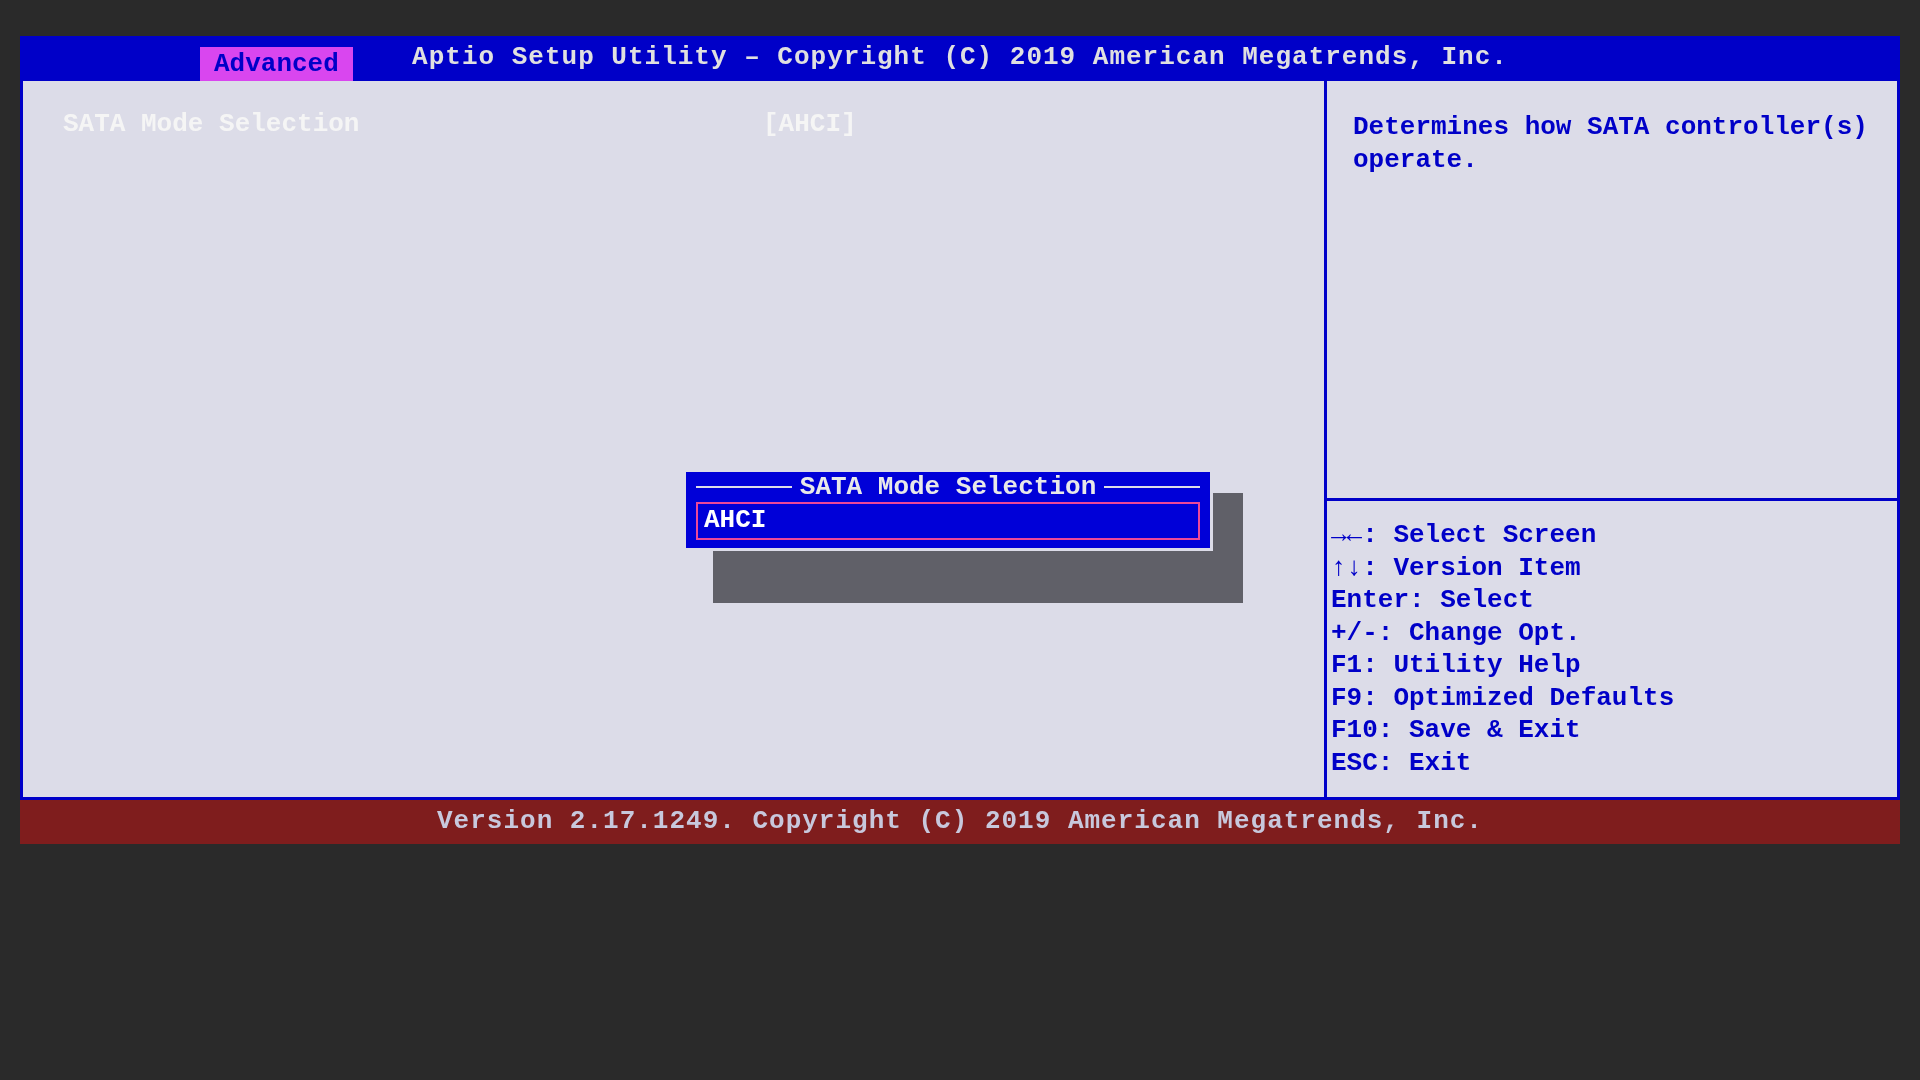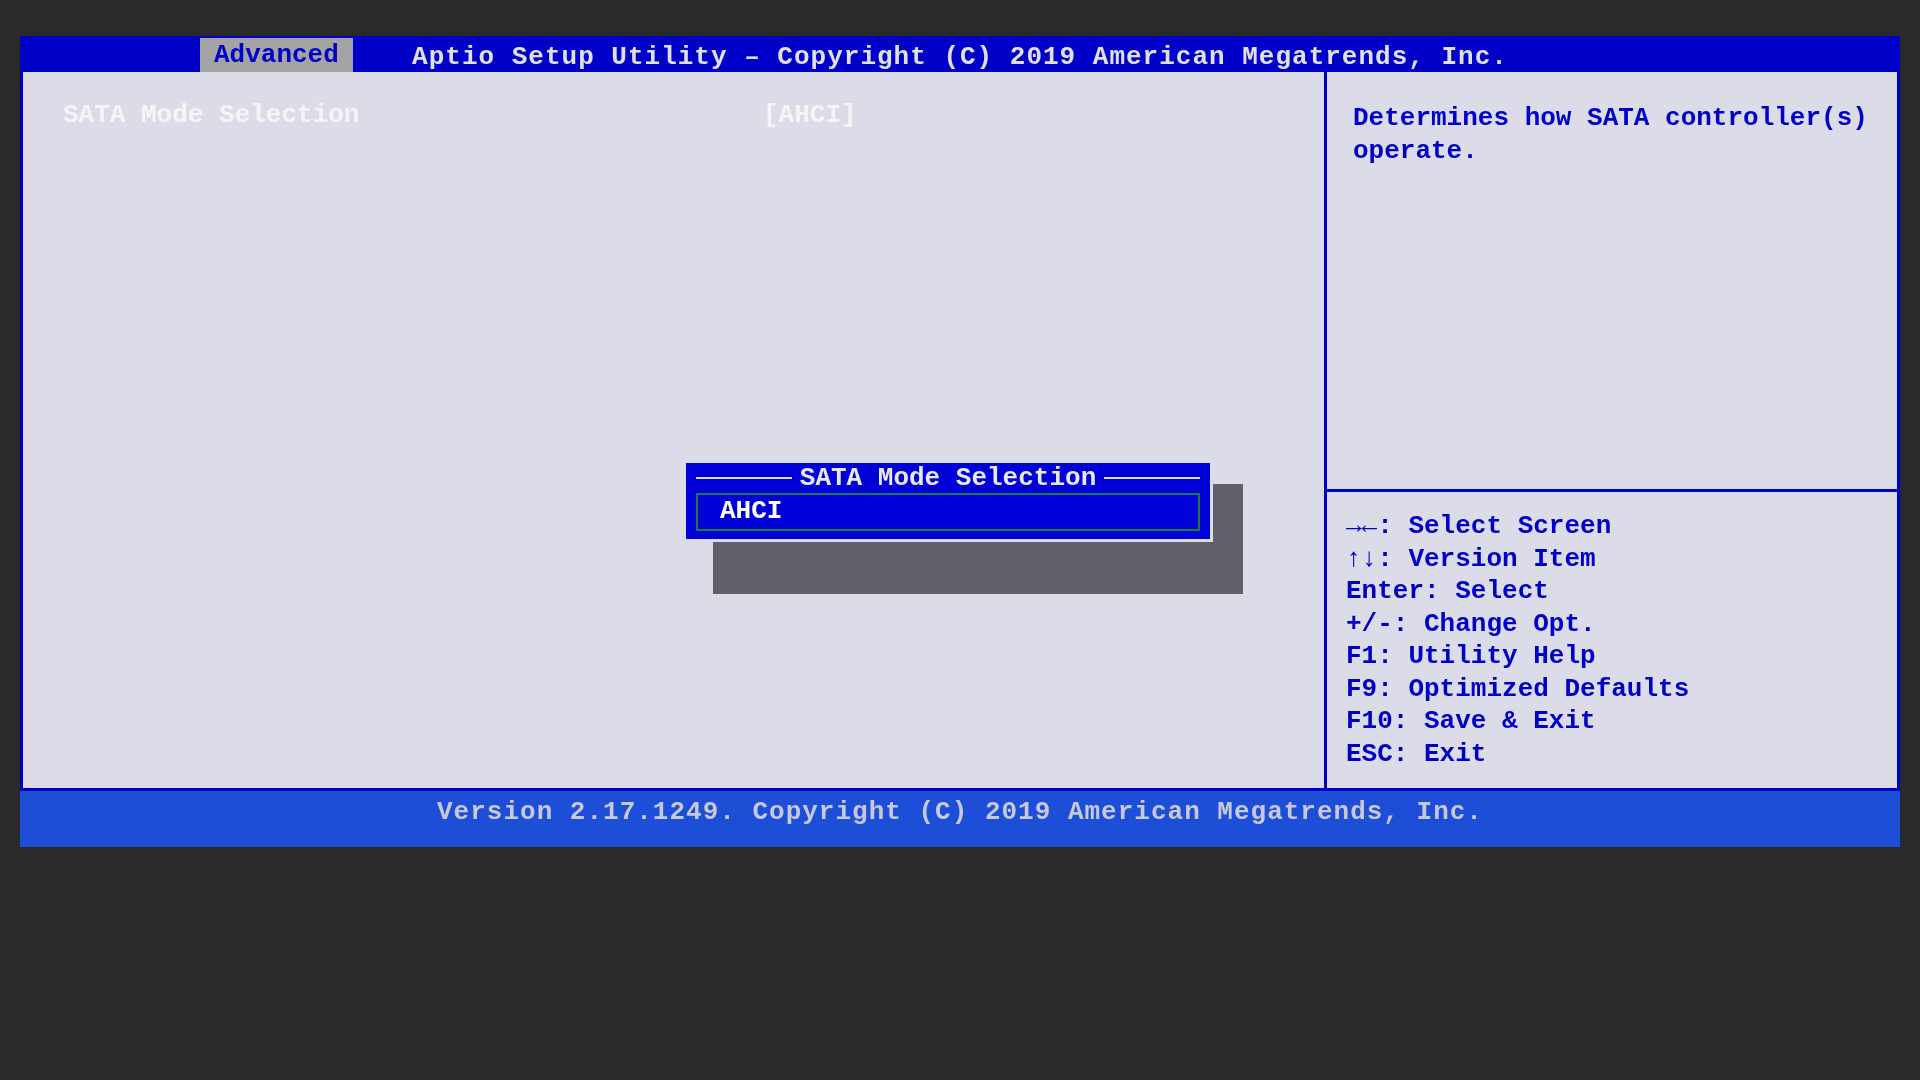--- a/index.html
+++ b/index.html
@@ -25,21 +25,21 @@
   .header-title {
     color: #e0e0e0;
     text-align: center;
     padding-top: 6px;
     letter-spacing: 1px;
   }
   .tab {
     position: absolute;
     bottom: 0;
     left: 180px;
-    background: #a3a3a3;
+    background: #d946ef;
     color: #0000c8;
     padding: 2px 14px 2px 14px;
   }
   .body-frame {
     flex: 1;
     background: #dcdce8;
     border: 3px solid #0000c8;
     border-top: none;
     display: flex;
     position: relative;
@@ -62,21 +62,21 @@
     flex-direction: column;
     color: #0000c8;
   }
   .help-top {
     padding: 30px 26px;
     flex: 0 0 420px;
     border-bottom: 3px solid #0000c8;
     line-height: 1.25;
   }
   .help-keys {
-    padding: 18px 19px;
+    padding: 18px 4px;
     line-height: 1.25;
   }
   .help-line { white-space: pre; }
   .popup-shadow {
     position: absolute;
     left: 690px;
     top: 412px;
     width: 530px;
     height: 110px;
     background: #606068;
@@ -99,29 +99,29 @@
   }
   .popup-title-line {
     flex: 1;
     height: 2px;
     background: #dcdce8;
   }
   .popup-option-wrap {
     padding: 0 10px;
   }
   .popup-option {
-    border: 2px solid #15803d;
+    border: 2px solid #ec4899;
     color: #ffffff;
-    padding: 1px 10px 3px 22px;
+    padding: 1px 10px 3px 6px;
   }
   .footer-bar {
-    background: #1d4ed8;
+    background: #7f1d1d;
     color: #c8c8dc;
     text-align: center;
-    padding: 6px 0 20px 0;
+    padding: 6px 0 8px 0;
     letter-spacing: 1px;
   }
 </style>
 </head>
 <body>
 
 <div class="bios-window">
 
   <div class="header-bar">
     <div class="header-title">Aptio Setup Utility – Copyright (C) 2019 American Megatrends, Inc.</div>

